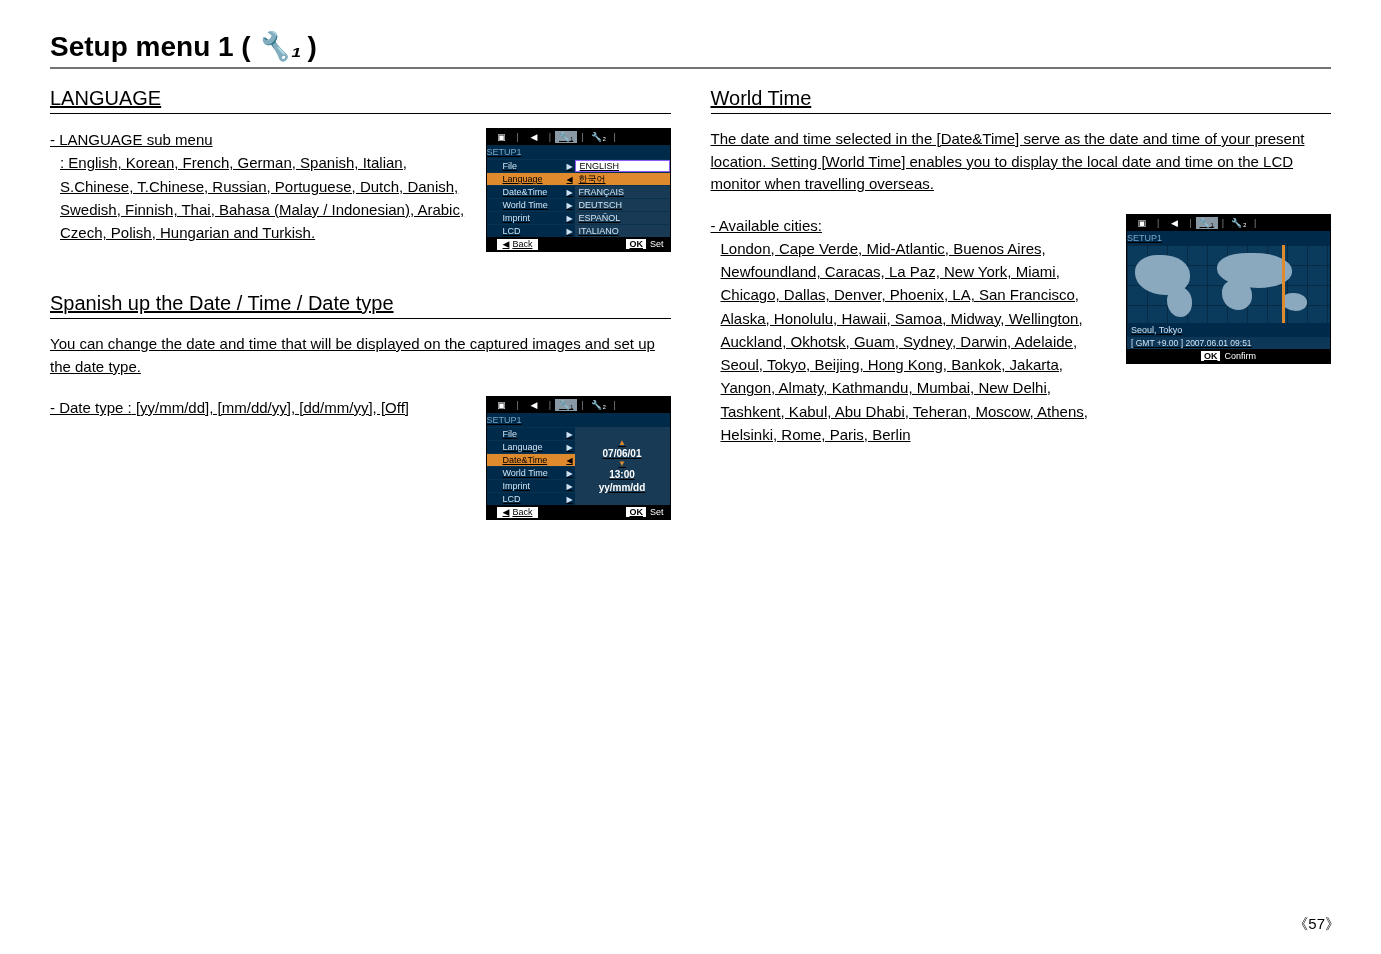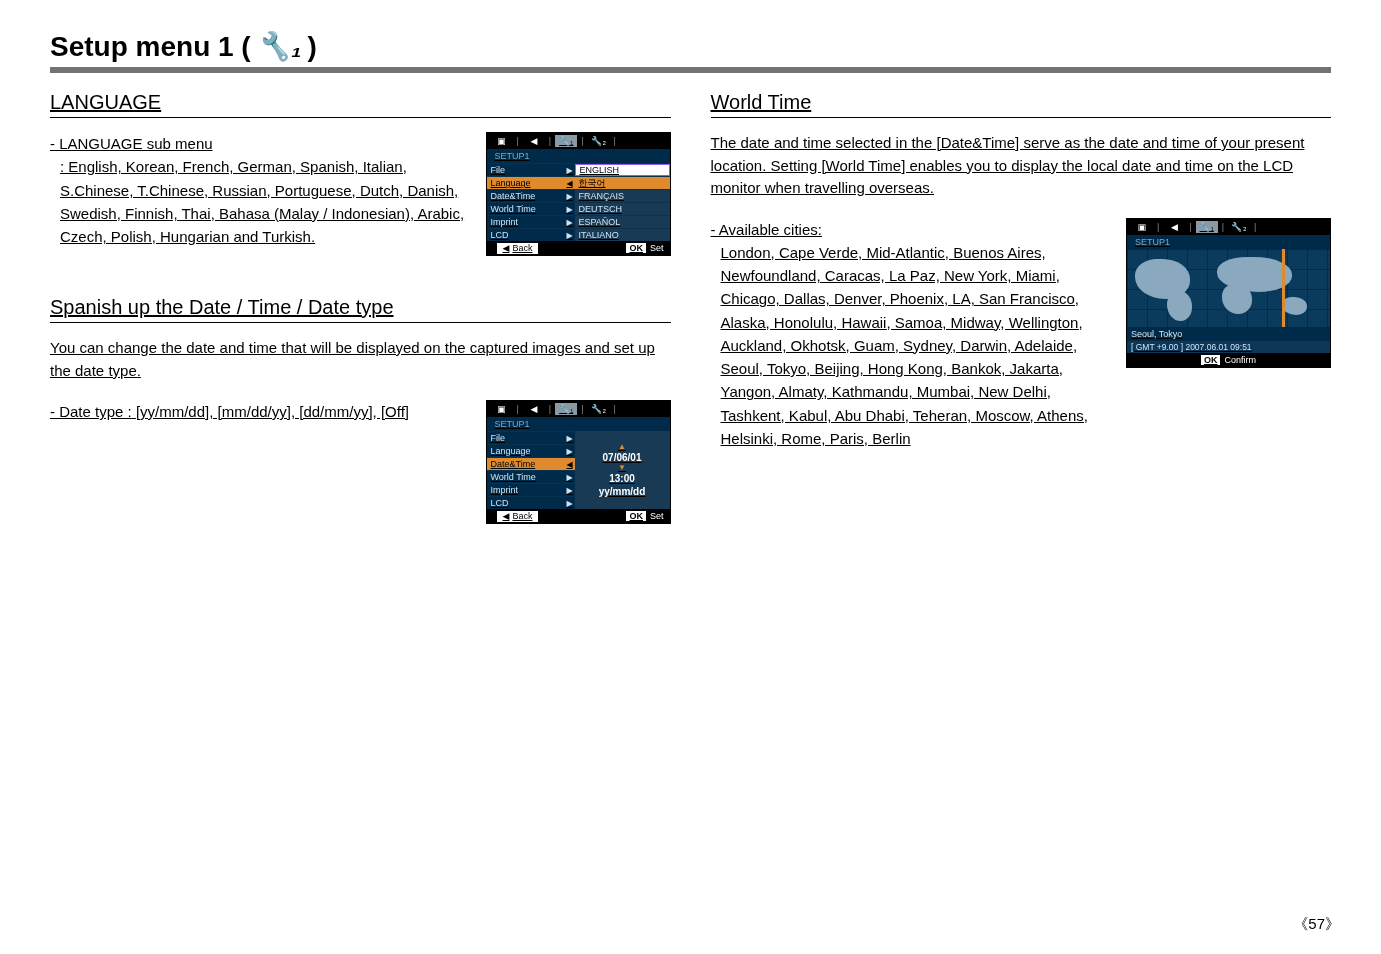--- a/index.html
+++ b/index.html
@@ -8,21 +8,21 @@
     width: 1381px;
     height: 954px;
     background: #fff;
     color: #000;
     padding: 30px 50px 20px 50px;
     position: relative;
   }
   .page-title {
     font-size: 28px;
     font-weight: bold;
-    border-bottom: 6px solid #737373;
+    border-bottom: 2px solid #737373;
     padding-bottom: 4px;
     margin-bottom: 18px;
     display: flex;
     align-items: center;
     gap: 6px;
   }
   .wrench-icon {
     display: inline-block;
     font-style: italic;
     transform: rotate(0deg);
@@ -86,30 +86,30 @@
   }
   .menu-tabs .sep { color: #888; font-size: 9px; }
   .menu-tabs .active {
     background: #8a99a6;
     color: #000;
   }
   .menu-title {
     background: #002a4a;
     color: #7aa7c7;
     font-size: 9px;
-    padding: 2px 8px;
+    padding: 2px 0;
   }
   .menu-row {
     display: flex;
     height: 13px;
     border-top: 1px solid #09324f;
   }
   .menu-row .left {
     width: 78px;
-    padding-left: 4px;
+    padding-left: 16px;
     display: flex;
     align-items: center;
     background: #002a4a;
     color: #cfe3f2;
     font-size: 9px;
   }
   .menu-row .left.sel { background: #e08a2e; color: #000; }
   .menu-row .car {
     width: 10px;
     background: #e08a2e;

